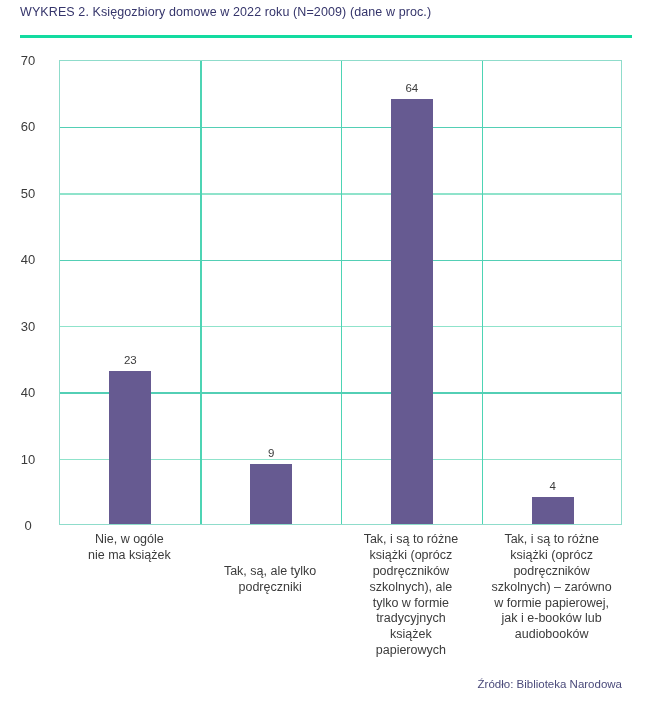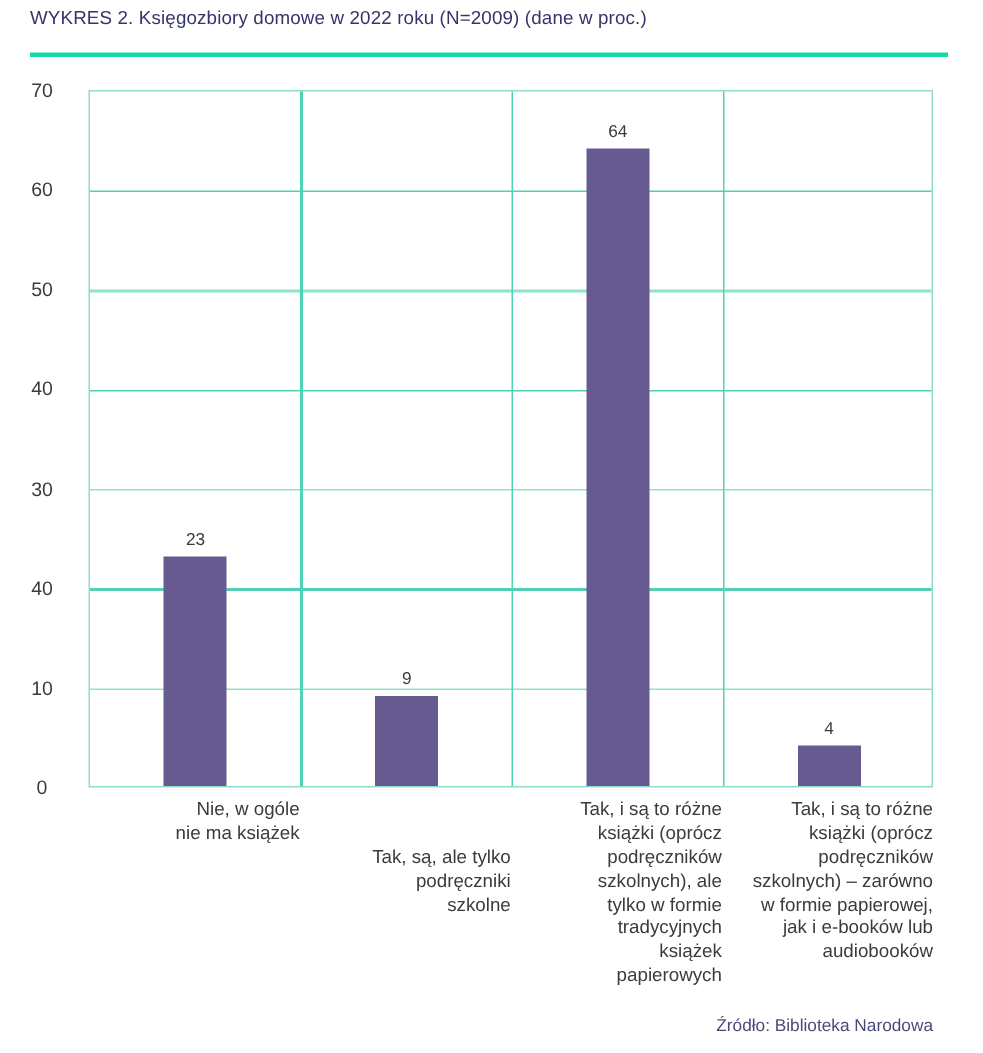--- a/index.html
+++ b/index.html
@@ -120,21 +120,21 @@
   #x-axis {
     position: absolute;
     left: 59px;
     top: 532px;
     width: 563px;
     height: 140px;
   }
   .xtick-label {
     position: absolute;
     top: 0;
-    text-align: right;
+    text-align: center;
     font-size: 12.5px;
     line-height: 1.27;
     color: #3b3b3b;
   }
 
   
   #source-note {
     position: absolute;
     right: 33px;
     top: 678px;
@@ -192,21 +192,20 @@
     </div>
 
   <div id="x-axis">
       <div class="xtick-label" style="left: 0px; width: 140.75px;">
         <div>Nie, w ogóle</div>
         <div>nie ma książek</div>
       </div>
       <div class="xtick-label" style="left: 140.75px; width: 140.75px; margin-top: 32px;">
         <div>Tak, są, ale tylko</div>
         <div>podręczniki</div>
-        <div>szkolne</div>
       </div>
       <div class="xtick-label" style="left: 281.5px; width: 140.75px;">
         <div>Tak, i są to różne</div>
         <div>książki (oprócz</div>
         <div>podręczników</div>
         <div>szkolnych), ale</div>
         <div>tylko w formie</div>
         <div>tradycyjnych</div>
         <div>książek</div>
         <div>papierowych</div>

